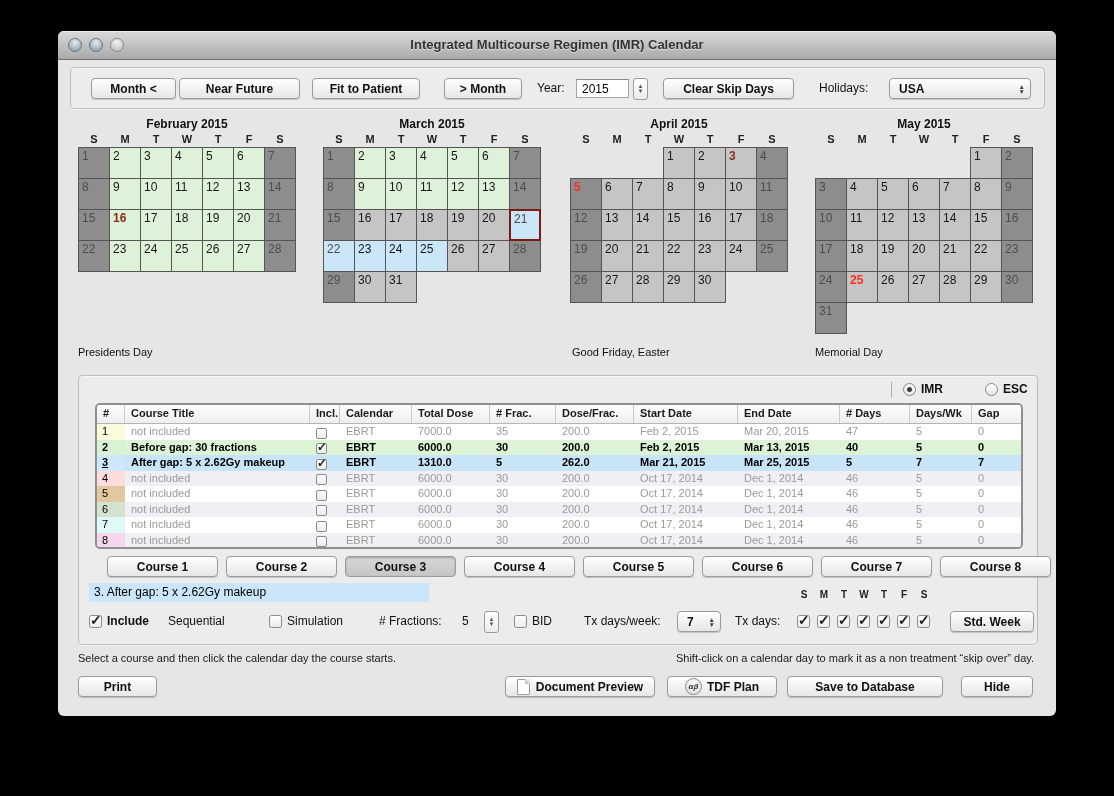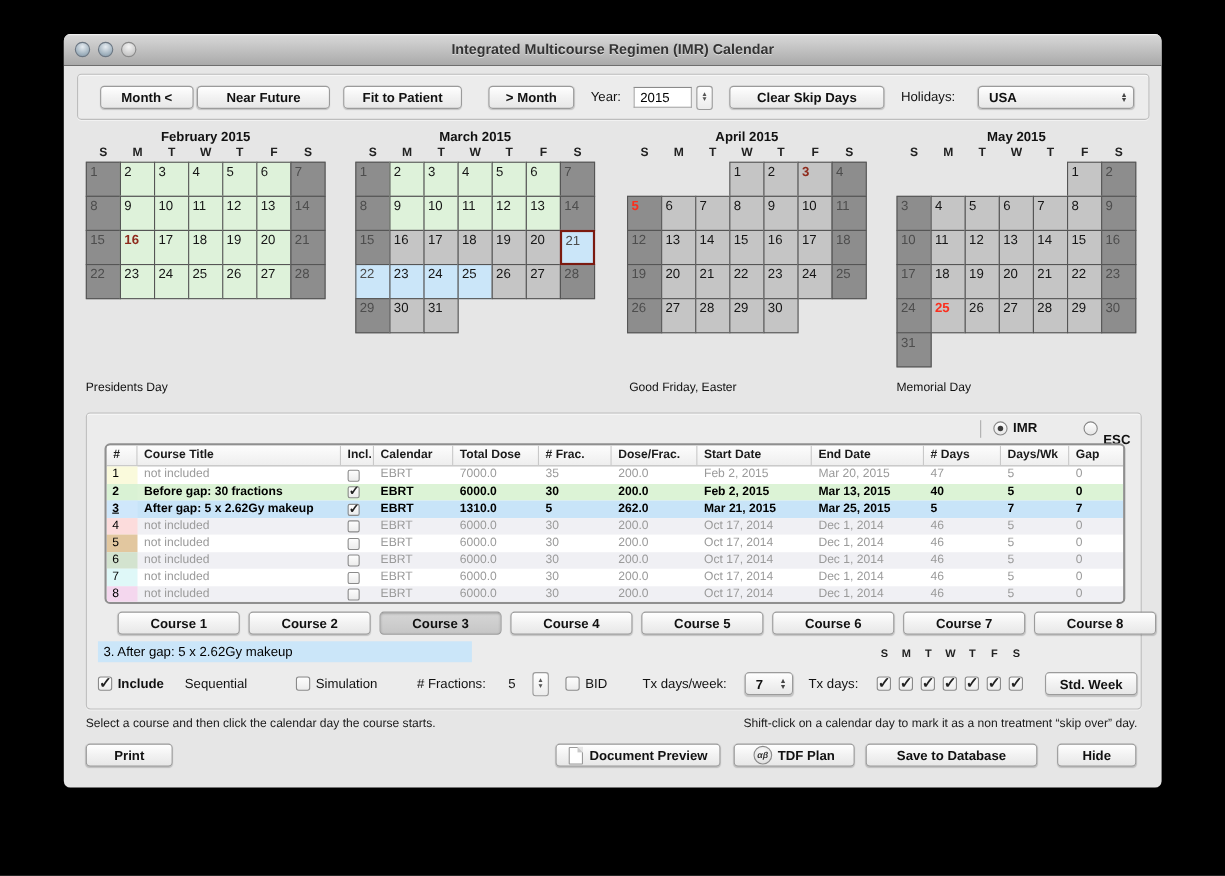--- a/index.html
+++ b/index.html
@@ -126,21 +126,21 @@
     <button class="btn" style="left:20px;top:10px;width:85px;">Month &lt;</button>
     <button class="btn" style="left:108px;top:10px;width:121px;">Near Future</button>
     <button class="btn" style="left:241px;top:10px;width:108px;">Fit to Patient</button>
     <button class="btn" style="left:373px;top:10px;width:78px;">&gt; Month</button>
     <span class="lbl" style="left:466px;top:10px;">Year:</span>
     <input class="field" style="left: 505px; top: 11px; width: 53px;" value="2015">
     <span class="stepper" style="left:562px;top:10px;">
         <span>▲</span>
         <span>▼</span>
       </span>
-    <button class="btn" style="left:592px;top:10px;width:141px;">Clear Skip Days</button>
+    <button class="btn" style="left:592px;top:10px;width:131px;">Clear Skip Days</button>
     <span class="lbl" style="left:748px;top:10px;">Holidays:</span>
     <div class="popup" style="left:818px;top:10px;width:142px;">
       <span>USA</span>
       <span class="arrows">
           <span>▲</span>
           <span>▼</span>
         </span>
     </div>
   </div>
 
@@ -565,21 +565,21 @@
 
   <span class="holiday-note" style="top: 315px; left: 20px;">Presidents Day</span>
   <span class="holiday-note" style="top: 315px; left: 514px;">Good Friday, Easter</span>
   <span class="holiday-note" style="top: 315px; left: 757px;">Memorial Day</span>
 
   <div class="groupbox" style="left:20px;top:344px;width:960px;height:270px;">
     <div class="divider" style="left:812px;top:6px;height:16px;"></div>
     <span class="radio sel" style="position:absolute;left:824px;top:7px;"></span>
     <span class="lbl" style="left:842px;top:3px;font-weight:bold;">IMR</span>
     <span class="radio" style="position:absolute;left:906px;top:7px;"></span>
-    <span class="lbl" style="left:924px;top:14px;font-weight:bold;">ESC</span>
+    <span class="lbl" style="left:924px;top:3px;font-weight:bold;">ESC</span>
 
     <div class="ctable">
       <div class="trow thead">
           <div class="th">#</div>
           <div class="th">Course Title</div>
           <div class="th">Incl.</div>
           <div class="th">Calendar</div>
           <div class="th">Total Dose</div>
           <div class="th"># Frac.</div>
           <div class="th">Dose/Frac.</div>

